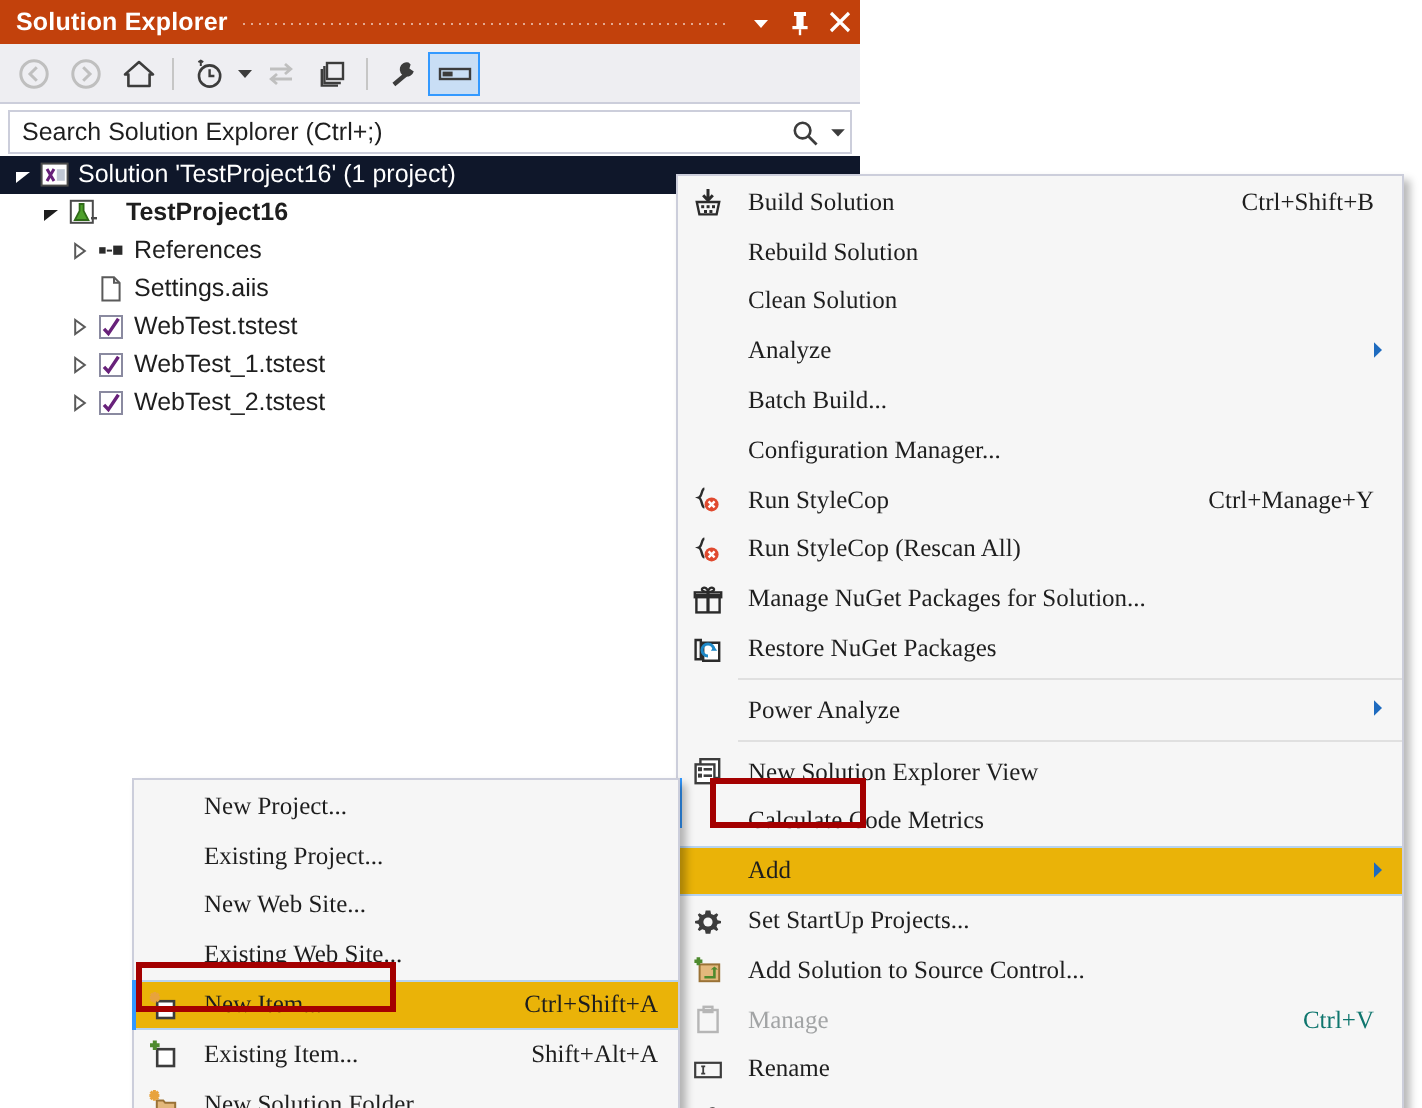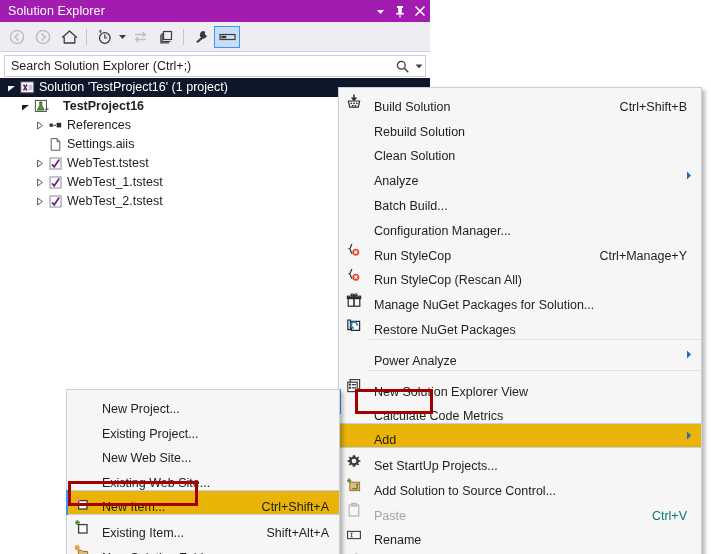--- a/index.html
+++ b/index.html
@@ -7,22 +7,22 @@
     width: 711px; height: 554px;
     font-family: "Liberation Sans", sans-serif;
     background: #ffffff;
     overflow: hidden;
   }
   #root { position: relative; width: 711px; height: 554px; background:#fff; }
 
   
   .titlebar {
     position:absolute; left:0; top:0; width:430px; height:22px;
-    background:#a21caf; color:#fff;
-    display:flex; align-items:center;
+    background:#c2410c; color:#fff;
+    display:flex; align-items:center;font-weight:bold;
   }
   .titlebar .title {
     font-size:12.5px; padding-left:8px; white-space:nowrap;
     letter-spacing:0.1px;
   }
   .titlebar .dots {
     flex:1; height:100%; margin:0 6px;
     background-image: radial-gradient(circle, rgba(255,255,255,0.55) 0.6px, transparent 0.7px);
     background-size: 4px 4px;
     background-position: 0 10px;
@@ -79,22 +79,22 @@
   .trow.bold .lbl { font-weight:bold;margin-left:10px; }
 
   
   .ctxmenu {
     position:absolute; left:338px; top:87px; width:364px;
     background:#F6F6F6; border:1px solid #CCCEDB;
     box-shadow: 3px 3px 4px rgba(0,0,0,0.28);
     padding:1px 0;
   }
   .mi {
-    height:24.8px; display:flex; align-items:flex-end; position:relative;
-    font-size:12.5px; color:#1E1E1E; white-space:nowrap;
+    height:24.8px; display:flex; align-items:center; position:relative;
+    font-size:12.5px; color:#1E1E1E; white-space:nowrap;font-family:Liberation Serif, serif;
   }
   .mi.hl { background:#eab308; border-top:1px solid #b6d3f0; border-bottom:1px solid #b6d3f0; }
   .mi.disabled { color:#A2A4A5; }
   .mi .mico { width:30px; min-width:30px; height:100%; display:flex; align-items:center; justify-content:center; }
   .mi .mlabel { flex:1; padding-left:5px; }
   .mi .mkey { color:#1E1E1E; padding-right:14px; font-size:12.5px; }
   .mi.disabled .mkey { color:#0f766e; }
   .mi .marrow { position:absolute; right:9px; top:50%; transform:translateY(-50%); }
   .msep { height:1px; background:#E0E0E0; margin:2.5px 0 2.5px 30px; }
 
@@ -504,21 +504,21 @@
       <span class="mlabel">Add Solution to Source Control...</span>
     </div>
 
     <div class="mi disabled">
       <span class="mico">
         <svg width="16" height="16" viewBox="0 0 16 16">
           <rect x="3.2" y="3" width="9.6" height="11" fill="none" stroke="#B6B6B6" stroke-width="1.2"></rect>
           <rect x="5.8" y="1.4" width="4.4" height="2.6" fill="none" stroke="#B6B6B6" stroke-width="1.2"></rect>
         </svg>
       </span>
-      <span class="mlabel">Paste</span>
+      <span class="mlabel">Manage</span>
       <span class="mkey">Ctrl+V</span>
     </div>
 
     <div class="mi">
       <span class="mico">
         <svg width="16" height="16" viewBox="0 0 16 16">
           <rect x="1.6" y="4.4" width="12.8" height="7.2" fill="none" stroke="#3C3C3C" stroke-width="1.1"></rect>
           <path d="M4.6,6.2 L6.6,6.2 M5.6,6.2 L5.6,9.8 M4.6,9.8 L6.6,9.8" stroke="#3C3C3C" stroke-width="0.9"></path>
         </svg>
       </span>

